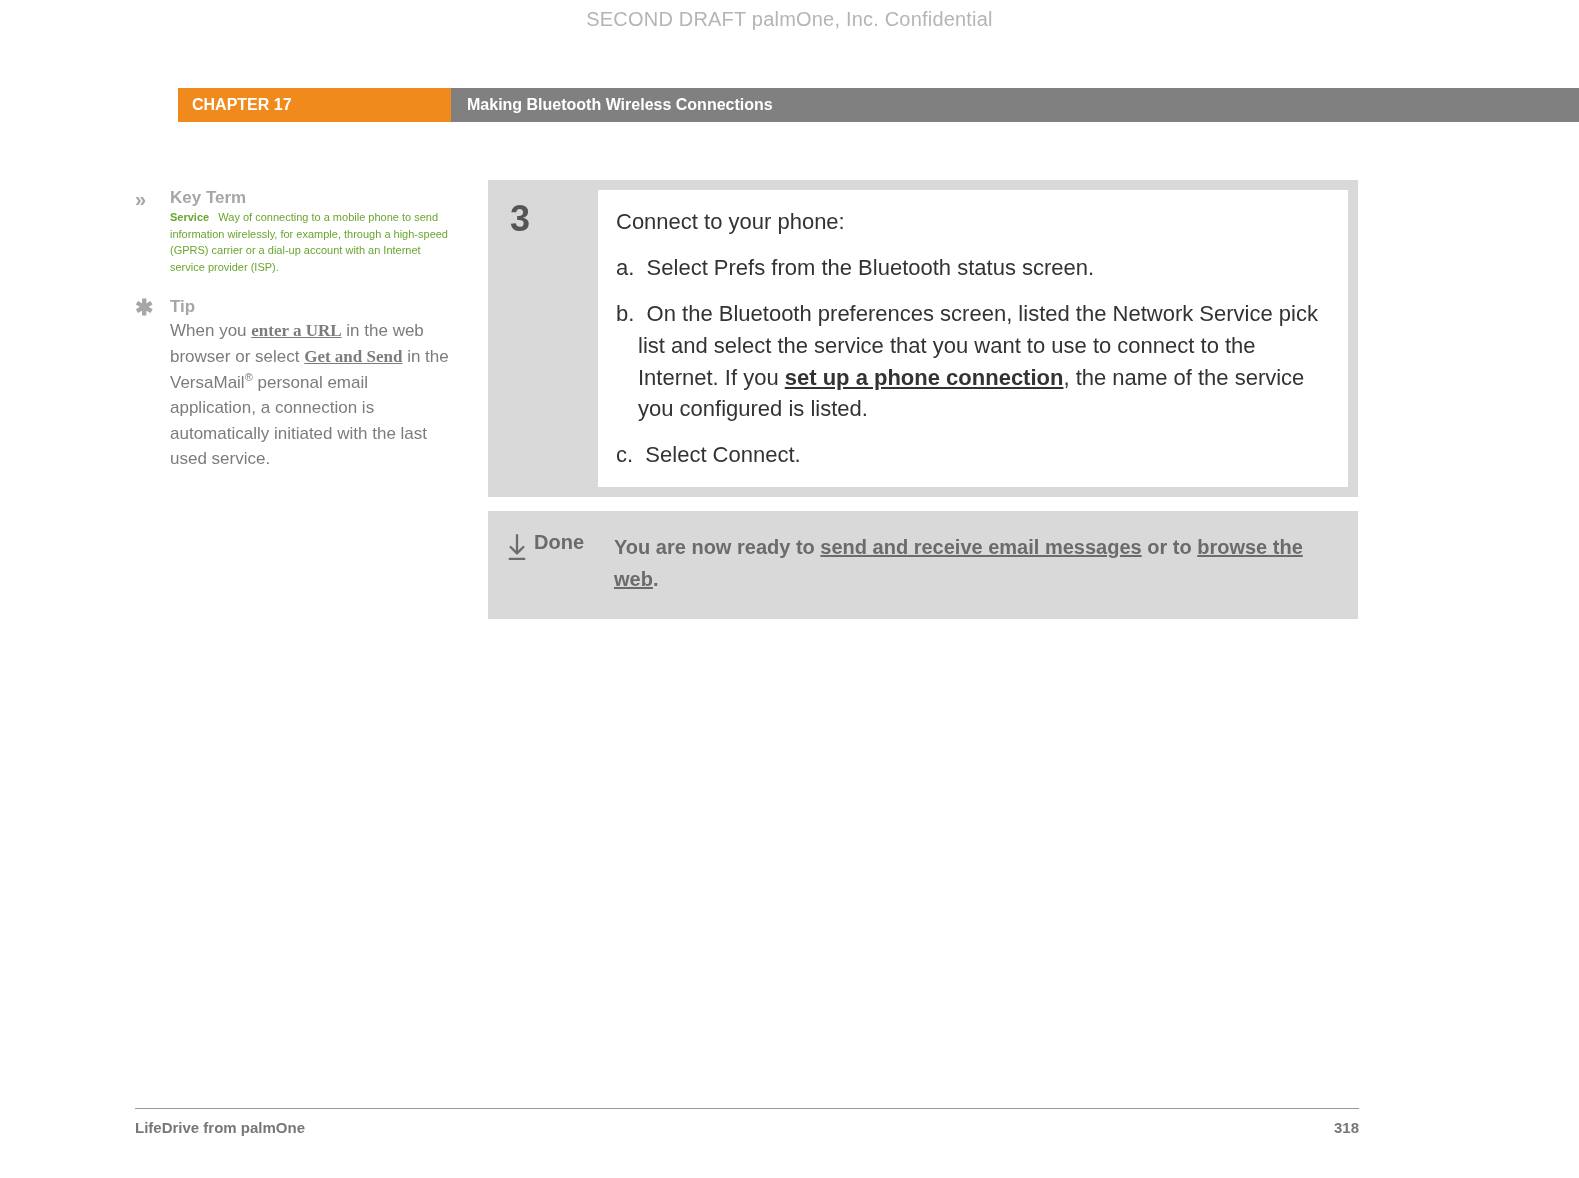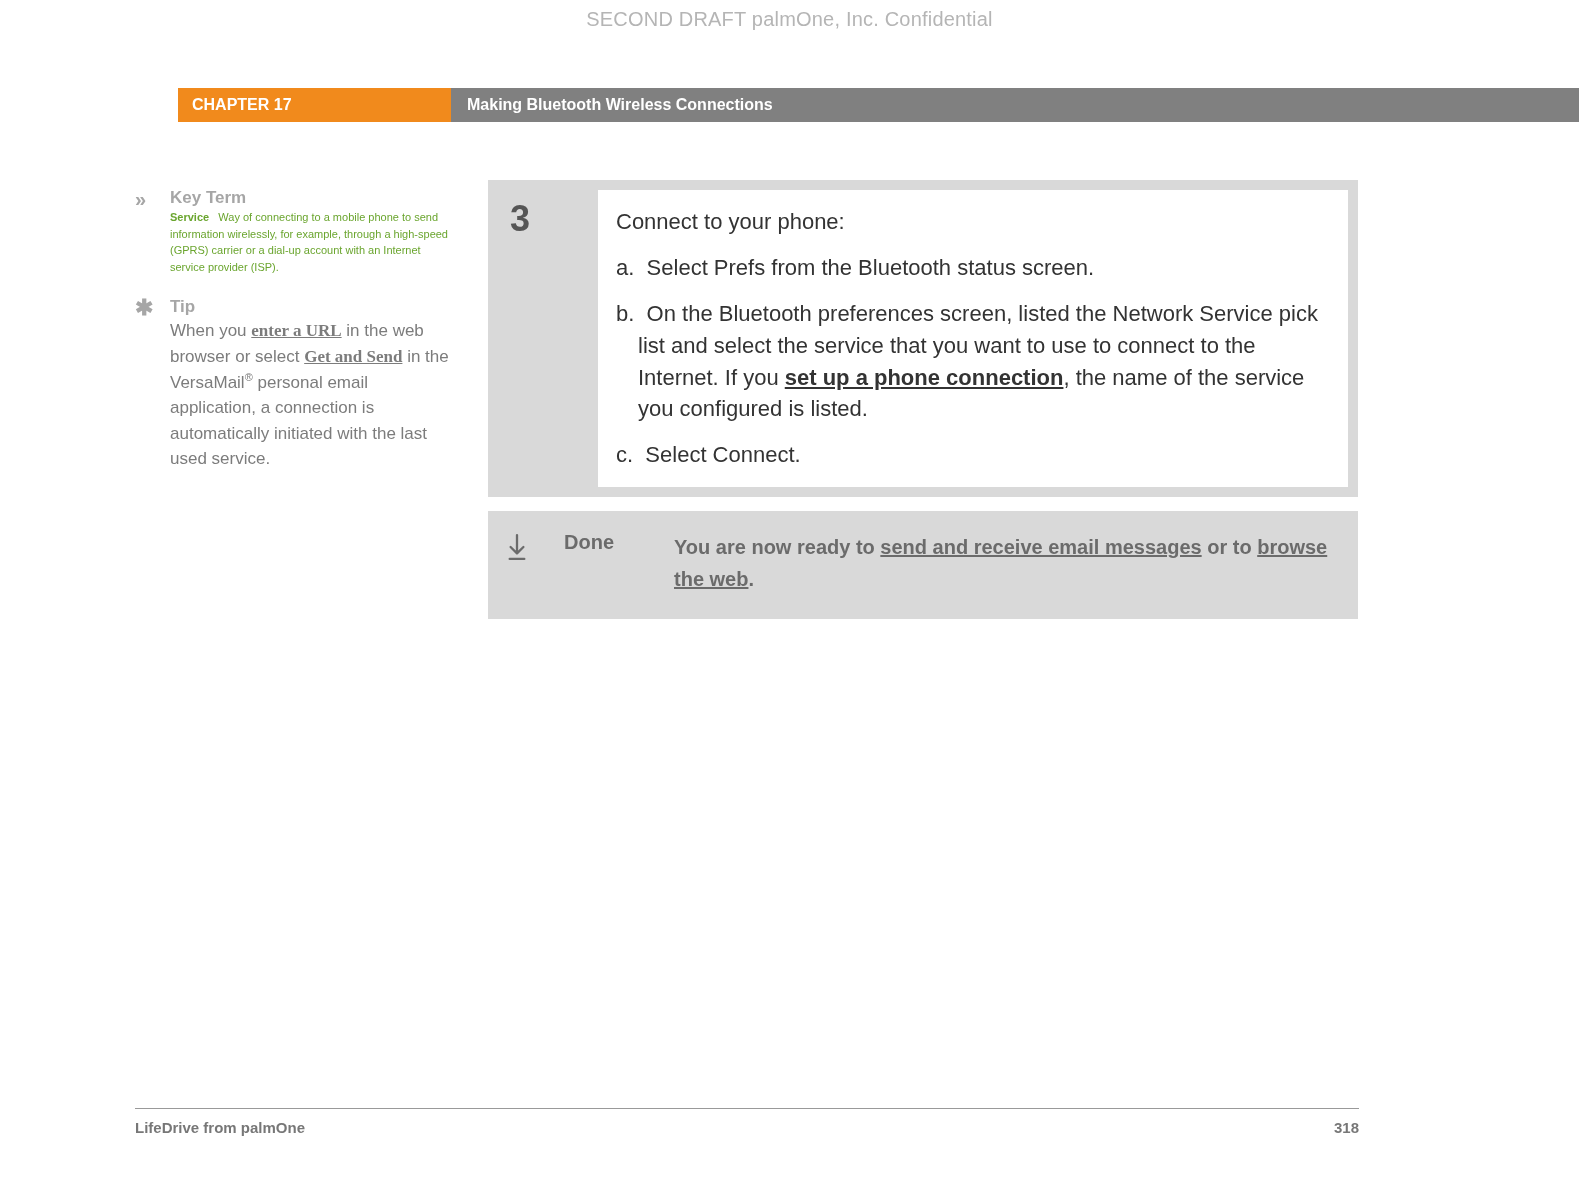--- a/index.html
+++ b/index.html
@@ -131,21 +131,21 @@
   }
   .step-body p { margin-bottom: 14px; }
   .step-body p:last-child { margin-bottom: 0; }
   .step-body .sub { padding-left: 22px; text-indent: -22px; }
   .step-body .inline-link { text-decoration: underline; font-weight: bold; color: #333; }
   .done-frame {
     background: #d9d9d9;
     padding: 10px;
     margin-bottom: 14px;
   }
-  .done-row { display: flex; align-items: flex-start; padding: 10px 8px 14px 8px; gap: 30px; }
+  .done-row { display: flex; align-items: flex-start; padding: 10px 8px 14px 8px; }
   .done-icon {
     width: 28px;
     color: #6b6b6b;
     padding-top: 2px;
   }
   .done-icon svg { width: 22px; height: 28px; }
   .done-label {
     width: 80px;
     color: #6b6b6b;
     font-weight: bold;

